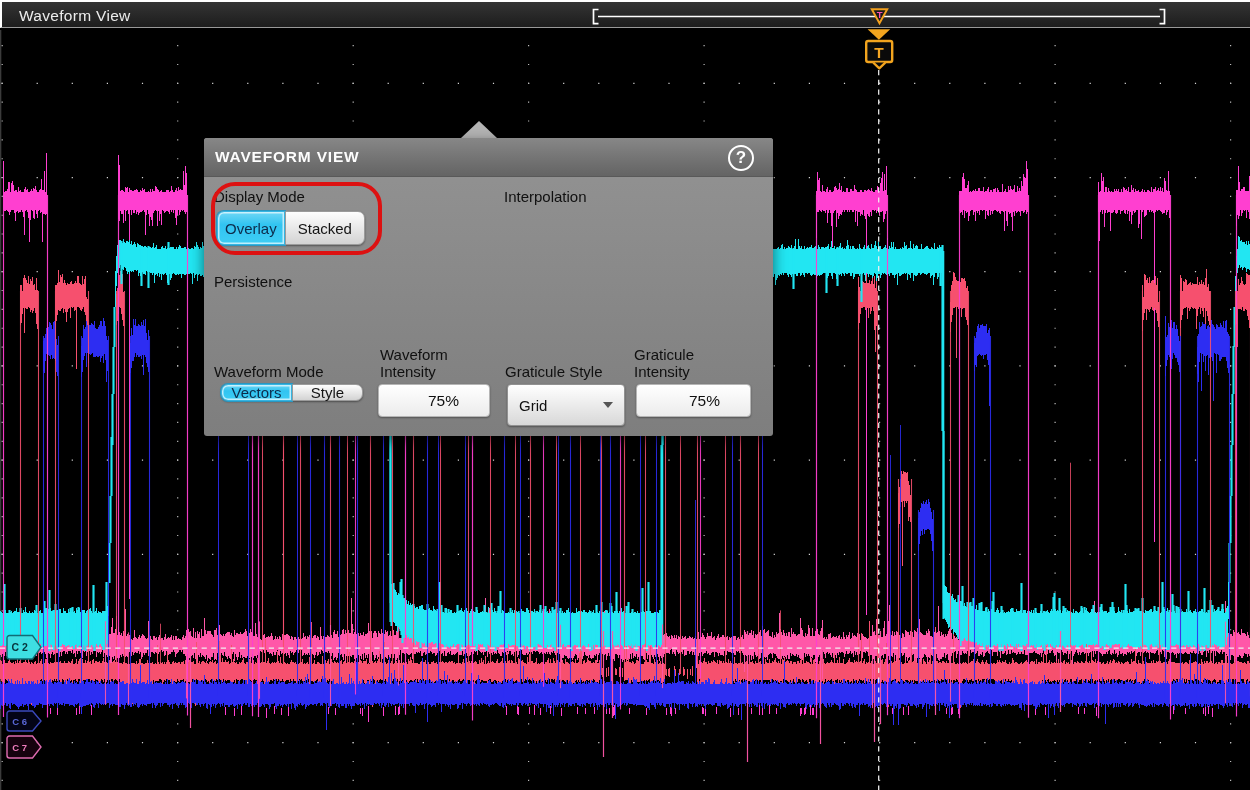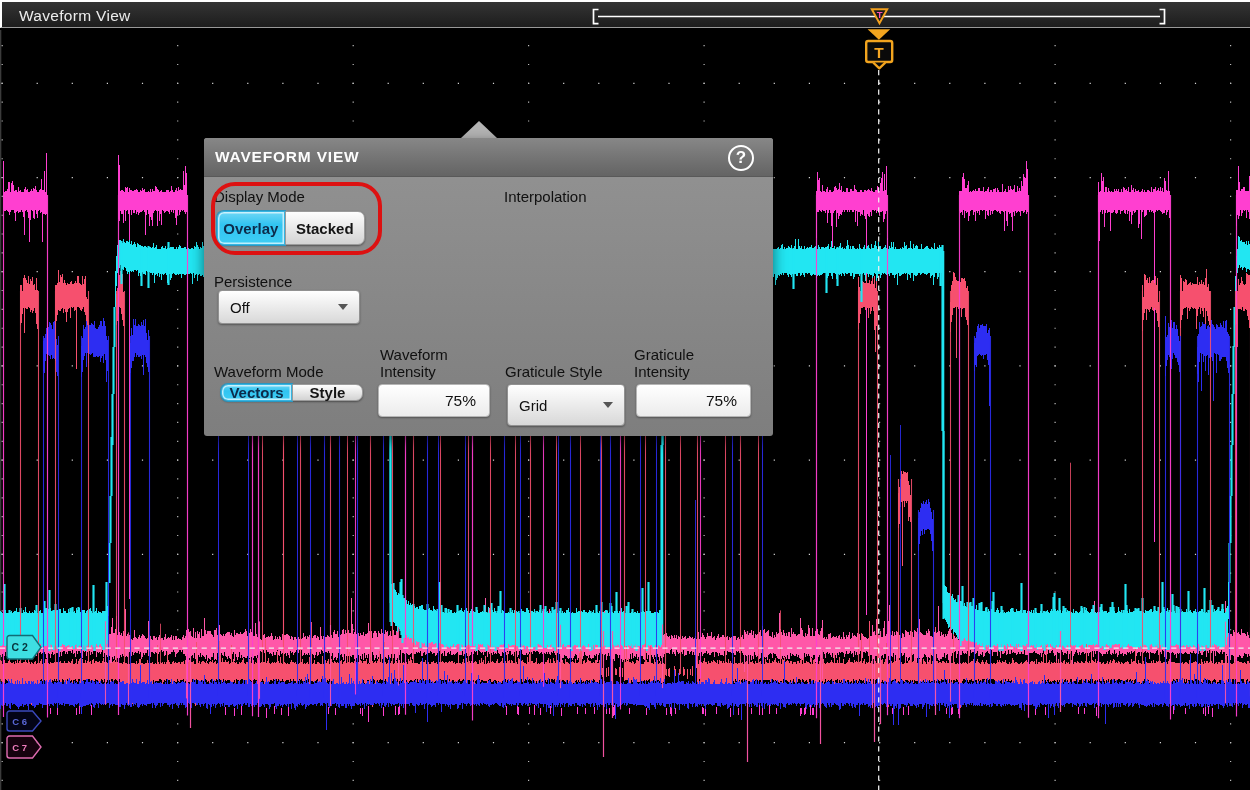--- a/index.html
+++ b/index.html
@@ -3,28 +3,28 @@
 *{margin:0;padding:0;box-sizing:border-box}
 html,body{width:1250px;height:790px;background:#000;overflow:hidden;font-family:"Liberation Sans",sans-serif}
 #stage{position:relative;width:1250px;height:790px}
 #topbar{position:absolute;left:0;top:0;width:1250px;height:28px;background:linear-gradient(#343434,#1d1d1d);border-top:2px solid #fff;border-left:2px solid #fff;border-bottom:1.5px solid #999}
 #tbtitle{position:absolute;left:17px;top:4.5px;font-size:15.5px;color:#ececec;letter-spacing:0.3px}
 #ptr{position:absolute;left:461px;top:121px;width:0;height:0;border-left:18px solid transparent;border-right:18px solid transparent;border-bottom:17px solid #b4b4b4}
 #dlg{position:absolute;left:204px;top:138px;width:569px;height:298px;background:linear-gradient(#939393,#7e7e7e);border-radius:3px;box-shadow:0 5px 14px rgba(0,0,0,0.55);font-size:15px;color:#101010}
 #dlghead{height:39px;background:linear-gradient(#878787,#6e6e6e 70%,#646464);border-bottom:1px solid #595959;border-radius:3px 3px 0 0;color:#fdfdfd;font-size:15.5px;font-weight:bold;letter-spacing:0.8px;line-height:38px;padding-left:11px}
 .lbl{position:absolute;color:#101010}
 .btngrp{position:absolute;display:flex;border-radius:7px;box-shadow:0 1px 2px rgba(0,0,0,0.4)}
-.btn{height:100%;display:flex;align-items:center;justify-content:center;font-weight:bold;font-size:15px}
+.btn{height:100%;display:flex;align-items:center;justify-content:center;font-weight:normal;font-size:15px}
 .btn.on{background:linear-gradient(#6fd7f6,#31c4f1 40%,#3ecdf4);color:#0d2b4a;border:1px solid #35b5e2;box-shadow:inset 0 0 0 1.5px rgba(225,248,255,0.8), 0 0 0 1px #2a96c0}
 .btn.off{background:linear-gradient(#fefefe,#d3d3d3);color:#141414;border:1px solid #9b9b9b}
 .btn.l{border-radius:7px 0 0 7px}
 .btn.r{border-radius:0 7px 7px 0}
 .dd{position:absolute;background:linear-gradient(#ffffff,#d8d8d8);border:1px solid #919191;border-radius:4px;display:flex;align-items:center;padding-left:11px;color:#101010;box-shadow:0 1px 2px rgba(0,0,0,0.35)}
 .dd .car{position:absolute;right:11px;top:50%;margin-top:-3px;width:0;height:0;border-left:5px solid transparent;border-right:5px solid transparent;border-top:6.5px solid #555}
-.fld{position:absolute;background:linear-gradient(#ffffff,#ececec);border:1px solid #b5b5b5;border-radius:4px;display:flex;align-items:center;justify-content:flex-end;padding-right:13px;color:#101010;font-size:15.5px;box-shadow:0 1px 2px rgba(0,0,0,0.35)}
+.fld{position:absolute;background:linear-gradient(#ffffff,#ececec);border:1px solid #b5b5b5;border-radius:4px;display:flex;align-items:center;justify-content:flex-end;padding-right:30px;color:#101010;font-size:15.5px;box-shadow:0 1px 2px rgba(0,0,0,0.35)}
 #redbox{position:absolute;left:7px;top:44px;width:171px;height:73px;border:4.5px solid #dd1111;border-radius:24px}
 #help{position:absolute;right:19px;top:7px;width:26px;height:26px;border:2.6px solid #fff;border-radius:50%;color:#fff;font-size:17px;font-weight:bold;text-align:center;line-height:22px}
 </style></head>
 <body>
 <div id="stage">
 <svg width="1250" height="790" viewBox="0 0 1250 790" style="position:absolute;left:0;top:0">
 <rect width="1250" height="790" fill="#000"></rect>
 <path d="M1.5 742.7h1.2M36.6 742.7h1.2M71.7 742.7h1.2M106.8 742.7h1.2M141.9 742.7h1.2M177.0 742.7h1.2M212.1 742.7h1.2M247.2 742.7h1.2M282.3 742.7h1.2M317.4 742.7h1.2M352.5 742.7h1.2M387.6 742.7h1.2M422.7 742.7h1.2M457.8 742.7h1.2M492.9 742.7h1.2M528.0 742.7h1.2M563.1 742.7h1.2M598.2 742.7h1.2M633.3 742.7h1.2M668.4 742.7h1.2M703.5 742.7h1.2M738.6 742.7h1.2M773.7 742.7h1.2M808.8 742.7h1.2M843.9 742.7h1.2M879.0 742.7h1.2M914.1 742.7h1.2M949.2 742.7h1.2M984.3 742.7h1.2M1019.4 742.7h1.2M1054.5 742.7h1.2M1089.6 742.7h1.2M1124.7 742.7h1.2M1159.8 742.7h1.2M1194.9 742.7h1.2M1230.0 742.7h1.2M1.5 648.5h1.2M36.6 648.5h1.2M71.7 648.5h1.2M106.8 648.5h1.2M141.9 648.5h1.2M177.0 648.5h1.2M212.1 648.5h1.2M247.2 648.5h1.2M282.3 648.5h1.2M317.4 648.5h1.2M352.5 648.5h1.2M387.6 648.5h1.2M422.7 648.5h1.2M457.8 648.5h1.2M492.9 648.5h1.2M528.0 648.5h1.2M563.1 648.5h1.2M598.2 648.5h1.2M633.3 648.5h1.2M668.4 648.5h1.2M703.5 648.5h1.2M738.6 648.5h1.2M773.7 648.5h1.2M808.8 648.5h1.2M843.9 648.5h1.2M879.0 648.5h1.2M914.1 648.5h1.2M949.2 648.5h1.2M984.3 648.5h1.2M1019.4 648.5h1.2M1054.5 648.5h1.2M1089.6 648.5h1.2M1124.7 648.5h1.2M1159.8 648.5h1.2M1194.9 648.5h1.2M1230.0 648.5h1.2M1.5 554.3h1.2M36.6 554.3h1.2M71.7 554.3h1.2M106.8 554.3h1.2M141.9 554.3h1.2M177.0 554.3h1.2M212.1 554.3h1.2M247.2 554.3h1.2M282.3 554.3h1.2M317.4 554.3h1.2M352.5 554.3h1.2M387.6 554.3h1.2M422.7 554.3h1.2M457.8 554.3h1.2M492.9 554.3h1.2M528.0 554.3h1.2M563.1 554.3h1.2M598.2 554.3h1.2M633.3 554.3h1.2M668.4 554.3h1.2M703.5 554.3h1.2M738.6 554.3h1.2M773.7 554.3h1.2M808.8 554.3h1.2M843.9 554.3h1.2M879.0 554.3h1.2M914.1 554.3h1.2M949.2 554.3h1.2M984.3 554.3h1.2M1019.4 554.3h1.2M1054.5 554.3h1.2M1089.6 554.3h1.2M1124.7 554.3h1.2M1159.8 554.3h1.2M1194.9 554.3h1.2M1230.0 554.3h1.2M1.5 460.1h1.2M36.6 460.1h1.2M71.7 460.1h1.2M106.8 460.1h1.2M141.9 460.1h1.2M177.0 460.1h1.2M212.1 460.1h1.2M247.2 460.1h1.2M282.3 460.1h1.2M317.4 460.1h1.2M352.5 460.1h1.2M387.6 460.1h1.2M422.7 460.1h1.2M457.8 460.1h1.2M492.9 460.1h1.2M528.0 460.1h1.2M563.1 460.1h1.2M598.2 460.1h1.2M633.3 460.1h1.2M668.4 460.1h1.2M703.5 460.1h1.2M738.6 460.1h1.2M773.7 460.1h1.2M808.8 460.1h1.2M843.9 460.1h1.2M879.0 460.1h1.2M914.1 460.1h1.2M949.2 460.1h1.2M984.3 460.1h1.2M1019.4 460.1h1.2M1054.5 460.1h1.2M1089.6 460.1h1.2M1124.7 460.1h1.2M1159.8 460.1h1.2M1194.9 460.1h1.2M1230.0 460.1h1.2M1.5 365.9h1.2M36.6 365.9h1.2M71.7 365.9h1.2M106.8 365.9h1.2M141.9 365.9h1.2M177.0 365.9h1.2M212.1 365.9h1.2M247.2 365.9h1.2M282.3 365.9h1.2M317.4 365.9h1.2M352.5 365.9h1.2M387.6 365.9h1.2M422.7 365.9h1.2M457.8 365.9h1.2M492.9 365.9h1.2M528.0 365.9h1.2M563.1 365.9h1.2M598.2 365.9h1.2M633.3 365.9h1.2M668.4 365.9h1.2M703.5 365.9h1.2M738.6 365.9h1.2M773.7 365.9h1.2M808.8 365.9h1.2M843.9 365.9h1.2M879.0 365.9h1.2M914.1 365.9h1.2M949.2 365.9h1.2M984.3 365.9h1.2M1019.4 365.9h1.2M1054.5 365.9h1.2M1089.6 365.9h1.2M1124.7 365.9h1.2M1159.8 365.9h1.2M1194.9 365.9h1.2M1230.0 365.9h1.2M1.5 271.7h1.2M36.6 271.7h1.2M71.7 271.7h1.2M106.8 271.7h1.2M141.9 271.7h1.2M177.0 271.7h1.2M212.1 271.7h1.2M247.2 271.7h1.2M282.3 271.7h1.2M317.4 271.7h1.2M352.5 271.7h1.2M387.6 271.7h1.2M422.7 271.7h1.2M457.8 271.7h1.2M492.9 271.7h1.2M528.0 271.7h1.2M563.1 271.7h1.2M598.2 271.7h1.2M633.3 271.7h1.2M668.4 271.7h1.2M703.5 271.7h1.2M738.6 271.7h1.2M773.7 271.7h1.2M808.8 271.7h1.2M843.9 271.7h1.2M879.0 271.7h1.2M914.1 271.7h1.2M949.2 271.7h1.2M984.3 271.7h1.2M1019.4 271.7h1.2M1054.5 271.7h1.2M1089.6 271.7h1.2M1124.7 271.7h1.2M1159.8 271.7h1.2M1194.9 271.7h1.2M1230.0 271.7h1.2M1.5 177.5h1.2M36.6 177.5h1.2M71.7 177.5h1.2M106.8 177.5h1.2M141.9 177.5h1.2M177.0 177.5h1.2M212.1 177.5h1.2M247.2 177.5h1.2M282.3 177.5h1.2M317.4 177.5h1.2M352.5 177.5h1.2M387.6 177.5h1.2M422.7 177.5h1.2M457.8 177.5h1.2M492.9 177.5h1.2M528.0 177.5h1.2M563.1 177.5h1.2M598.2 177.5h1.2M633.3 177.5h1.2M668.4 177.5h1.2M703.5 177.5h1.2M738.6 177.5h1.2M773.7 177.5h1.2M808.8 177.5h1.2M843.9 177.5h1.2M879.0 177.5h1.2M914.1 177.5h1.2M949.2 177.5h1.2M984.3 177.5h1.2M1019.4 177.5h1.2M1054.5 177.5h1.2M1089.6 177.5h1.2M1124.7 177.5h1.2M1159.8 177.5h1.2M1194.9 177.5h1.2M1230.0 177.5h1.2M1.5 83.3h1.2M36.6 83.3h1.2M71.7 83.3h1.2M106.8 83.3h1.2M141.9 83.3h1.2M177.0 83.3h1.2M212.1 83.3h1.2M247.2 83.3h1.2M282.3 83.3h1.2M317.4 83.3h1.2M352.5 83.3h1.2M387.6 83.3h1.2M422.7 83.3h1.2M457.8 83.3h1.2M492.9 83.3h1.2M528.0 83.3h1.2M563.1 83.3h1.2M598.2 83.3h1.2M633.3 83.3h1.2M668.4 83.3h1.2M703.5 83.3h1.2M738.6 83.3h1.2M773.7 83.3h1.2M808.8 83.3h1.2M843.9 83.3h1.2M879.0 83.3h1.2M914.1 83.3h1.2M949.2 83.3h1.2M984.3 83.3h1.2M1019.4 83.3h1.2M1054.5 83.3h1.2M1089.6 83.3h1.2M1124.7 83.3h1.2M1159.8 83.3h1.2M1194.9 83.3h1.2M1230.0 83.3h1.2" stroke="#d2d2d2" stroke-width="1.25" fill="none"></path>
 <path d="M1.6 45.6h1.2M1.6 64.5h1.2M1.6 83.3h1.2M1.6 102.1h1.2M1.6 121.0h1.2M1.6 139.8h1.2M1.6 158.7h1.2M1.6 177.5h1.2M1.6 196.3h1.2M1.6 215.2h1.2M1.6 234.0h1.2M1.6 252.9h1.2M1.6 271.7h1.2M1.6 290.5h1.2M1.6 309.4h1.2M1.6 328.2h1.2M1.6 347.1h1.2M1.6 365.9h1.2M1.6 384.7h1.2M1.6 403.6h1.2M1.6 422.4h1.2M1.6 441.3h1.2M1.6 460.1h1.2M1.6 478.9h1.2M1.6 497.8h1.2M1.6 516.6h1.2M1.6 535.5h1.2M1.6 554.3h1.2M1.6 573.1h1.2M1.6 592.0h1.2M1.6 610.8h1.2M1.6 629.7h1.2M1.6 648.5h1.2M1.6 667.3h1.2M1.6 686.2h1.2M1.6 705.0h1.2M1.6 723.9h1.2M1.6 742.7h1.2M1.6 761.5h1.2M1.6 780.4h1.2M177.1 45.6h1.2M177.1 64.5h1.2M177.1 83.3h1.2M177.1 102.1h1.2M177.1 121.0h1.2M177.1 139.8h1.2M177.1 158.7h1.2M177.1 177.5h1.2M177.1 196.3h1.2M177.1 215.2h1.2M177.1 234.0h1.2M177.1 252.9h1.2M177.1 271.7h1.2M177.1 290.5h1.2M177.1 309.4h1.2M177.1 328.2h1.2M177.1 347.1h1.2M177.1 365.9h1.2M177.1 384.7h1.2M177.1 403.6h1.2M177.1 422.4h1.2M177.1 441.3h1.2M177.1 460.1h1.2M177.1 478.9h1.2M177.1 497.8h1.2M177.1 516.6h1.2M177.1 535.5h1.2M177.1 554.3h1.2M177.1 573.1h1.2M177.1 592.0h1.2M177.1 610.8h1.2M177.1 629.7h1.2M177.1 648.5h1.2M177.1 667.3h1.2M177.1 686.2h1.2M177.1 705.0h1.2M177.1 723.9h1.2M177.1 742.7h1.2M177.1 761.5h1.2M177.1 780.4h1.2M352.6 45.6h1.2M352.6 64.5h1.2M352.6 83.3h1.2M352.6 102.1h1.2M352.6 121.0h1.2M352.6 139.8h1.2M352.6 158.7h1.2M352.6 177.5h1.2M352.6 196.3h1.2M352.6 215.2h1.2M352.6 234.0h1.2M352.6 252.9h1.2M352.6 271.7h1.2M352.6 290.5h1.2M352.6 309.4h1.2M352.6 328.2h1.2M352.6 347.1h1.2M352.6 365.9h1.2M352.6 384.7h1.2M352.6 403.6h1.2M352.6 422.4h1.2M352.6 441.3h1.2M352.6 460.1h1.2M352.6 478.9h1.2M352.6 497.8h1.2M352.6 516.6h1.2M352.6 535.5h1.2M352.6 554.3h1.2M352.6 573.1h1.2M352.6 592.0h1.2M352.6 610.8h1.2M352.6 629.7h1.2M352.6 648.5h1.2M352.6 667.3h1.2M352.6 686.2h1.2M352.6 705.0h1.2M352.6 723.9h1.2M352.6 742.7h1.2M352.6 761.5h1.2M352.6 780.4h1.2M528.0 45.6h1.2M528.0 64.5h1.2M528.0 83.3h1.2M528.0 102.1h1.2M528.0 121.0h1.2M528.0 139.8h1.2M528.0 158.7h1.2M528.0 177.5h1.2M528.0 196.3h1.2M528.0 215.2h1.2M528.0 234.0h1.2M528.0 252.9h1.2M528.0 271.7h1.2M528.0 290.5h1.2M528.0 309.4h1.2M528.0 328.2h1.2M528.0 347.1h1.2M528.0 365.9h1.2M528.0 384.7h1.2M528.0 403.6h1.2M528.0 422.4h1.2M528.0 441.3h1.2M528.0 460.1h1.2M528.0 478.9h1.2M528.0 497.8h1.2M528.0 516.6h1.2M528.0 535.5h1.2M528.0 554.3h1.2M528.0 573.1h1.2M528.0 592.0h1.2M528.0 610.8h1.2M528.0 629.7h1.2M528.0 648.5h1.2M528.0 667.3h1.2M528.0 686.2h1.2M528.0 705.0h1.2M528.0 723.9h1.2M528.0 742.7h1.2M528.0 761.5h1.2M528.0 780.4h1.2M703.5 45.6h1.2M703.5 64.5h1.2M703.5 83.3h1.2M703.5 102.1h1.2M703.5 121.0h1.2M703.5 139.8h1.2M703.5 158.7h1.2M703.5 177.5h1.2M703.5 196.3h1.2M703.5 215.2h1.2M703.5 234.0h1.2M703.5 252.9h1.2M703.5 271.7h1.2M703.5 290.5h1.2M703.5 309.4h1.2M703.5 328.2h1.2M703.5 347.1h1.2M703.5 365.9h1.2M703.5 384.7h1.2M703.5 403.6h1.2M703.5 422.4h1.2M703.5 441.3h1.2M703.5 460.1h1.2M703.5 478.9h1.2M703.5 497.8h1.2M703.5 516.6h1.2M703.5 535.5h1.2M703.5 554.3h1.2M703.5 573.1h1.2M703.5 592.0h1.2M703.5 610.8h1.2M703.5 629.7h1.2M703.5 648.5h1.2M703.5 667.3h1.2M703.5 686.2h1.2M703.5 705.0h1.2M703.5 723.9h1.2M703.5 742.7h1.2M703.5 761.5h1.2M703.5 780.4h1.2M879.0 45.6h1.2M879.0 64.5h1.2M879.0 83.3h1.2M879.0 102.1h1.2M879.0 121.0h1.2M879.0 139.8h1.2M879.0 158.7h1.2M879.0 177.5h1.2M879.0 196.3h1.2M879.0 215.2h1.2M879.0 234.0h1.2M879.0 252.9h1.2M879.0 271.7h1.2M879.0 290.5h1.2M879.0 309.4h1.2M879.0 328.2h1.2M879.0 347.1h1.2M879.0 365.9h1.2M879.0 384.7h1.2M879.0 403.6h1.2M879.0 422.4h1.2M879.0 441.3h1.2M879.0 460.1h1.2M879.0 478.9h1.2M879.0 497.8h1.2M879.0 516.6h1.2M879.0 535.5h1.2M879.0 554.3h1.2M879.0 573.1h1.2M879.0 592.0h1.2M879.0 610.8h1.2M879.0 629.7h1.2M879.0 648.5h1.2M879.0 667.3h1.2M879.0 686.2h1.2M879.0 705.0h1.2M879.0 723.9h1.2M879.0 742.7h1.2M879.0 761.5h1.2M879.0 780.4h1.2M1054.5 45.6h1.2M1054.5 64.5h1.2M1054.5 83.3h1.2M1054.5 102.1h1.2M1054.5 121.0h1.2M1054.5 139.8h1.2M1054.5 158.7h1.2M1054.5 177.5h1.2M1054.5 196.3h1.2M1054.5 215.2h1.2M1054.5 234.0h1.2M1054.5 252.9h1.2M1054.5 271.7h1.2M1054.5 290.5h1.2M1054.5 309.4h1.2M1054.5 328.2h1.2M1054.5 347.1h1.2M1054.5 365.9h1.2M1054.5 384.7h1.2M1054.5 403.6h1.2M1054.5 422.4h1.2M1054.5 441.3h1.2M1054.5 460.1h1.2M1054.5 478.9h1.2M1054.5 497.8h1.2M1054.5 516.6h1.2M1054.5 535.5h1.2M1054.5 554.3h1.2M1054.5 573.1h1.2M1054.5 592.0h1.2M1054.5 610.8h1.2M1054.5 629.7h1.2M1054.5 648.5h1.2M1054.5 667.3h1.2M1054.5 686.2h1.2M1054.5 705.0h1.2M1054.5 723.9h1.2M1054.5 742.7h1.2M1054.5 761.5h1.2M1054.5 780.4h1.2M1230.0 45.6h1.2M1230.0 64.5h1.2M1230.0 83.3h1.2M1230.0 102.1h1.2M1230.0 121.0h1.2M1230.0 139.8h1.2M1230.0 158.7h1.2M1230.0 177.5h1.2M1230.0 196.3h1.2M1230.0 215.2h1.2M1230.0 234.0h1.2M1230.0 252.9h1.2M1230.0 271.7h1.2M1230.0 290.5h1.2M1230.0 309.4h1.2M1230.0 328.2h1.2M1230.0 347.1h1.2M1230.0 365.9h1.2M1230.0 384.7h1.2M1230.0 403.6h1.2M1230.0 422.4h1.2M1230.0 441.3h1.2M1230.0 460.1h1.2M1230.0 478.9h1.2M1230.0 497.8h1.2M1230.0 516.6h1.2M1230.0 535.5h1.2M1230.0 554.3h1.2M1230.0 573.1h1.2M1230.0 592.0h1.2M1230.0 610.8h1.2M1230.0 629.7h1.2M1230.0 648.5h1.2M1230.0 667.3h1.2M1230.0 686.2h1.2M1230.0 705.0h1.2M1230.0 723.9h1.2M1230.0 742.7h1.2M1230.0 761.5h1.2M1230.0 780.4h1.2" stroke="#bcbcbc" stroke-width="1.15" fill="none"></path>
 <line x1="0.7" y1="30" x2="0.7" y2="790" stroke="#bbb" stroke-width="1.2" opacity="0.35"></line>
@@ -191,21 +191,20 @@
   <div id="dlghead">WAVEFORM VIEW</div>
   <div id="help">?</div>
   <div class="lbl" style="left:10px;top:50px">Display Mode</div>
   <div class="btngrp" style="left:13px;top:73px;width:148px;height:34px">
     <div class="btn on l" style="width:74px">Overlay</div>
     <div class="btn off r" style="width:88px">Stacked</div>
   </div>
   <div class="lbl" style="left:300px;top:50px">Interpolation</div>
   <div id="redbox"></div>
   <div class="lbl" style="left:10px;top:135px">Persistence</div>
-  <div class="dd" style="left:14px;top:152px;width:142px;height:34px">Off<span class="car"></span></div>
   <div class="lbl" style="left:176px;top:208px">Waveform<br>Intensity</div>
   <div class="lbl" style="left:10px;top:225px">Waveform Mode</div>
   <div class="btngrp" style="left:17px;top:246px;width:142px;height:17px">
     <div class="btn on l" style="width:71px">Vectors</div>
     <div class="btn off r" style="width:71px">Style</div>
   </div>
   <div class="fld" style="left:174px;top:246px;width:112px;height:33px">75%</div>
   <div class="lbl" style="left:301px;top:225px">Graticule Style</div>
   <div class="dd" style="left:303px;top:246px;width:118px;height:42px">Grid<span class="car"></span></div>
   <div class="lbl" style="left:430px;top:208px">Graticule<br>Intensity</div>

